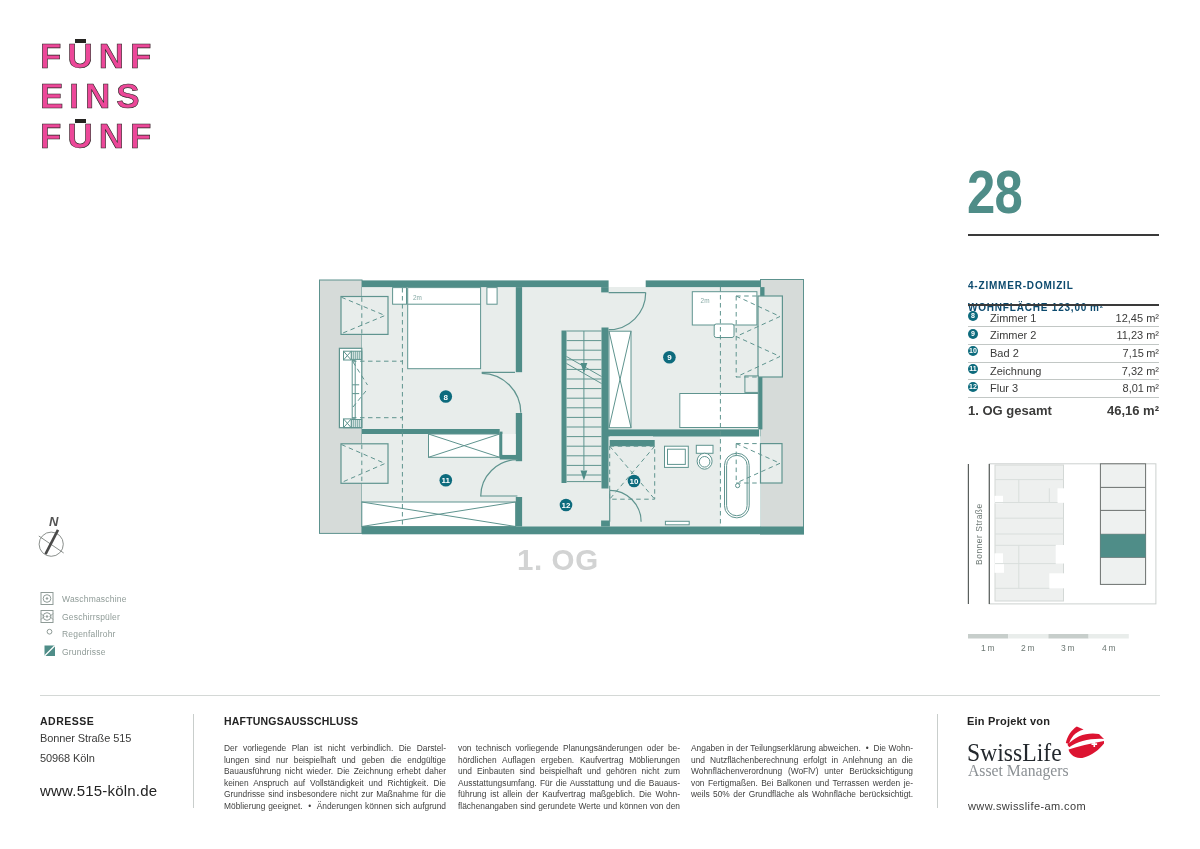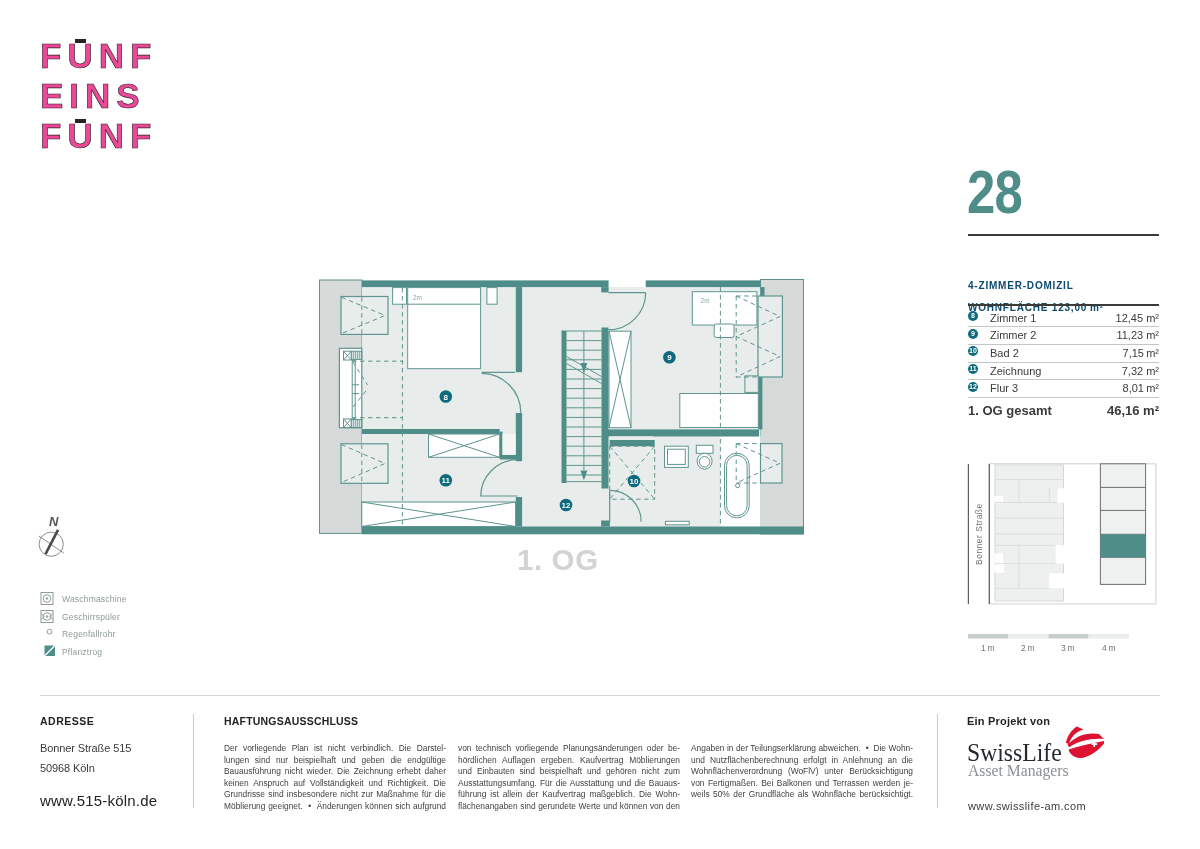--- a/index.html
+++ b/index.html
@@ -19,21 +19,21 @@
   .rline{position:absolute;left:968px;width:191px;height:1px;background:#c2c7c5;}
   #ogline{left:968px;top:403px;width:191px;height:17px;font-weight:bold;font-size:13px;color:#3b3b3a;}
   #og1{left:517px;top:543px;font-size:29.5px;font-weight:bold;color:#d2d3d3;letter-spacing:.6px;}
   .leg{position:absolute;left:62px;font-size:8.5px;color:#8f9b97;letter-spacing:.2px;}
   #bstr{left:951px;top:532px;width:56px;text-align:center;font-size:8.5px;color:#6d7874;letter-spacing:.5px;transform:rotate(-90deg);transform-origin:center;white-space:nowrap;}
   .scl{position:absolute;top:643px;font-size:8.5px;color:#6d7874;}
   #footline{left:40px;top:695px;width:1120px;height:1px;background:#d4d8d6;}
   #adr h2{margin:0;font-size:10.5px;letter-spacing:.5px;color:#232323;font-weight:bold;}
   #haft h2{margin:0;font-size:10.5px;letter-spacing:.2px;color:#232323;font-weight:bold;}
   #adr{left:40px;top:715px;}
-  #adr .a1{margin-top:11px;font-size:11px;letter-spacing:-0.1px;line-height:20px;color:#3b3b3a;}
+  #adr .a1{margin-top:1px;font-size:11px;letter-spacing:-0.1px;line-height:20px;color:#3b3b3a;}
   #adr .a2{margin-top:14px;font-size:15px;letter-spacing:.2px;color:#232323;}
   #vline1{left:193px;top:714px;width:1px;height:94px;background:#c9cecc;}
   #vline2{left:937px;top:714px;width:1px;height:94px;background:#c9cecc;}
   #haft{left:224px;top:715px;}
   .dcol{position:absolute;top:28px;width:222px;font-size:8.4px;line-height:11.6px;color:#3f3f3e;}
   .dcol div{text-align:justify;text-align-last:justify;}
   #proj{left:967px;top:715px;font-size:11px;color:#232323;letter-spacing:.2px;font-weight:bold;}
   #sl1{left:967px;top:738px;font-family:"Liberation Serif",serif;font-size:26px;color:#23282d;transform:scaleX(.91);transform-origin:left;}
   #sl2{left:968px;top:761px;font-family:"Liberation Serif",serif;font-size:16.5px;color:#8b9094;transform:scaleX(.95);transform-origin:left;}
   #slurl{left:968px;top:799.5px;font-size:11px;color:#3b3b3a;letter-spacing:.4px;}
@@ -296,21 +296,21 @@
     </div>
 <div class="rline" style="top:397px"></div>
 <div class="abs" id="ogline"><span>1. OG gesamt</span><span style="position:absolute;right:0">46,16 m²</span></div>
 
 <div class="abs" id="og1">1. OG</div>
 <div class="abs" id="nlet">N</div>
 
 <div class="abs leg" style="top:594px">Waschmaschine</div>
 <div class="abs leg" style="top:612px">Geschirrspüler</div>
 <div class="abs leg" style="top:629px">Regenfallrohr</div>
-<div class="abs leg" style="top:646.5px">Pflanztrog</div>
+<div class="abs leg" style="top:646.5px">Grundrisse</div>
 
 <div class="abs" id="bstr">Bonner Straße</div>
 <div class="abs scl" style="left:981px">1 m</div>
 <div class="abs scl" style="left:1021px">2 m</div>
 <div class="abs scl" style="left:1061px">3 m</div>
 <div class="abs scl" style="left:1102px">4 m</div>
 
 <div class="abs" id="footline"></div>
 <div class="abs" id="vline1"></div>
 <div class="abs" id="vline2"></div>

